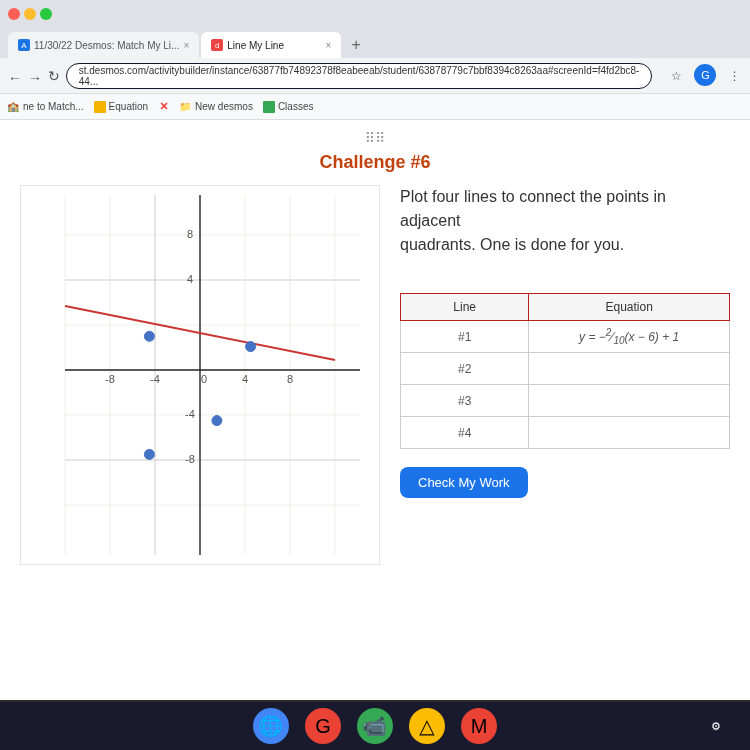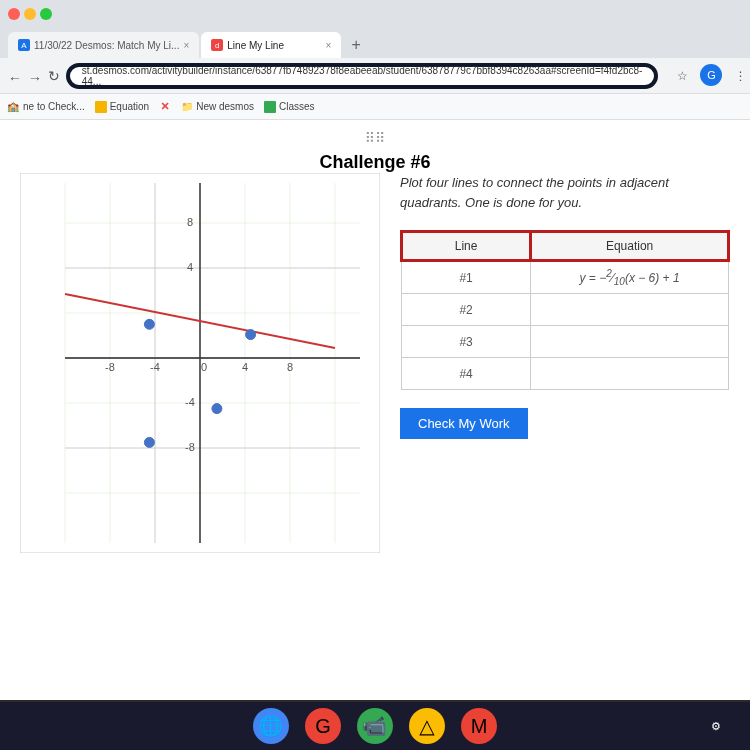--- a/index.html
+++ b/index.html
@@ -142,21 +142,21 @@
       display: flex;
       align-items: center;
       justify-content: center;
       font-size: 14px;
       color: #555;
     }
     .url-bar {
       flex: 1;
       height: 26px;
       background: #fff;
-      border: 4px solid #0f172a;
+      border: 1px solid #0f172a;
       border-radius: 13px;
       padding: 0 12px;
       font-size: 10px;
       color: #333;
       display: flex;
       align-items: center;
     }
     .url-icons {
       display: flex;
       gap: 6px;
@@ -221,21 +221,22 @@
       text-align: center;
       color: #999;
       font-size: 14px;
       margin-bottom: 6px;
     }
 
     .challenge-title {
       text-align: center;
       font-size: 18px;
       font-weight: bold;
-      color: #000000;
+      color: #c2410c;
+      margin-bottom: 12px;
     }
 
     .main-layout {
       display: flex;
       gap: 20px;
       align-items: flex-start;
     }
 
     
     .graph-area {
@@ -247,36 +248,35 @@
 
     
     .right-panel {
       flex: 1;
       display: flex;
       flex-direction: column;
       gap: 10px;
     }
 
     .instructions {
-      font-size: 13px;
+      font-size: 16px;
       color: #333;
       line-height: 1.5;
-      margin-bottom: 8px;
-      font-style: italic;
+      margin-bottom: 26px;
     }
 
     
     .equation-table {
       border-collapse: collapse;
       width: 100%;
       font-size: 12px;
     }
     .equation-table th {
       background: #f5f5f5;
-      border: 3px solid #b91c1c;
+      border: 1px solid #b91c1c;
       padding: 6px 28px;
       text-align: center;
       font-weight: normal;
       color: #333;
     }
     .equation-table td {
       border: 1px solid #ccc;
       padding: 6px 12px;
       text-align: center;
       color: #555;
@@ -286,21 +286,21 @@
     .equation-td-right {
       font-style: italic;
       font-size: 12px;
     }
 
     
     .check-btn {
       background: #1a73e8;
       color: white;
       border: none;
-      border-radius: 0;
+      border-radius: 8px;
       padding: 8px 18px;
       font-size: 13px;
       cursor: pointer;
       margin-top: 8px;
       align-self: flex-start;
     }
 
     
     .graph-svg {
       width: 100%;
@@ -344,21 +344,21 @@
     <div class="url-icons">
       <button class="url-icon-btn">☆</button>
       <button class="url-icon-btn" style="background:#1a73e8;color:white;border-radius:50%;width:22px;height:22px;font-size:11px;">G</button>
       <button class="url-icon-btn">⋮</button>
     </div>
   </div>
 
   <div class="bookmarks-bar">
     <div class="bookmark-item">
       <span class="bm-icon">🏫</span>
-      <span>ne to Check...</span>
+      <span>ne to Match...</span>
     </div>
     <div class="bookmark-item">
       <span class="bm-icon" style="background:#f4b400;width:12px;height:12px;display:inline-block;border-radius:1px;"></span>
       <span>Equation</span>
     </div>
     <div class="bookmark-item">
       <span class="bm-icon" style="color:#e44;font-weight:bold;font-size:11px;">✕</span>
     </div>
     <div class="bookmark-item">
       <span class="bm-icon">📁</span>

